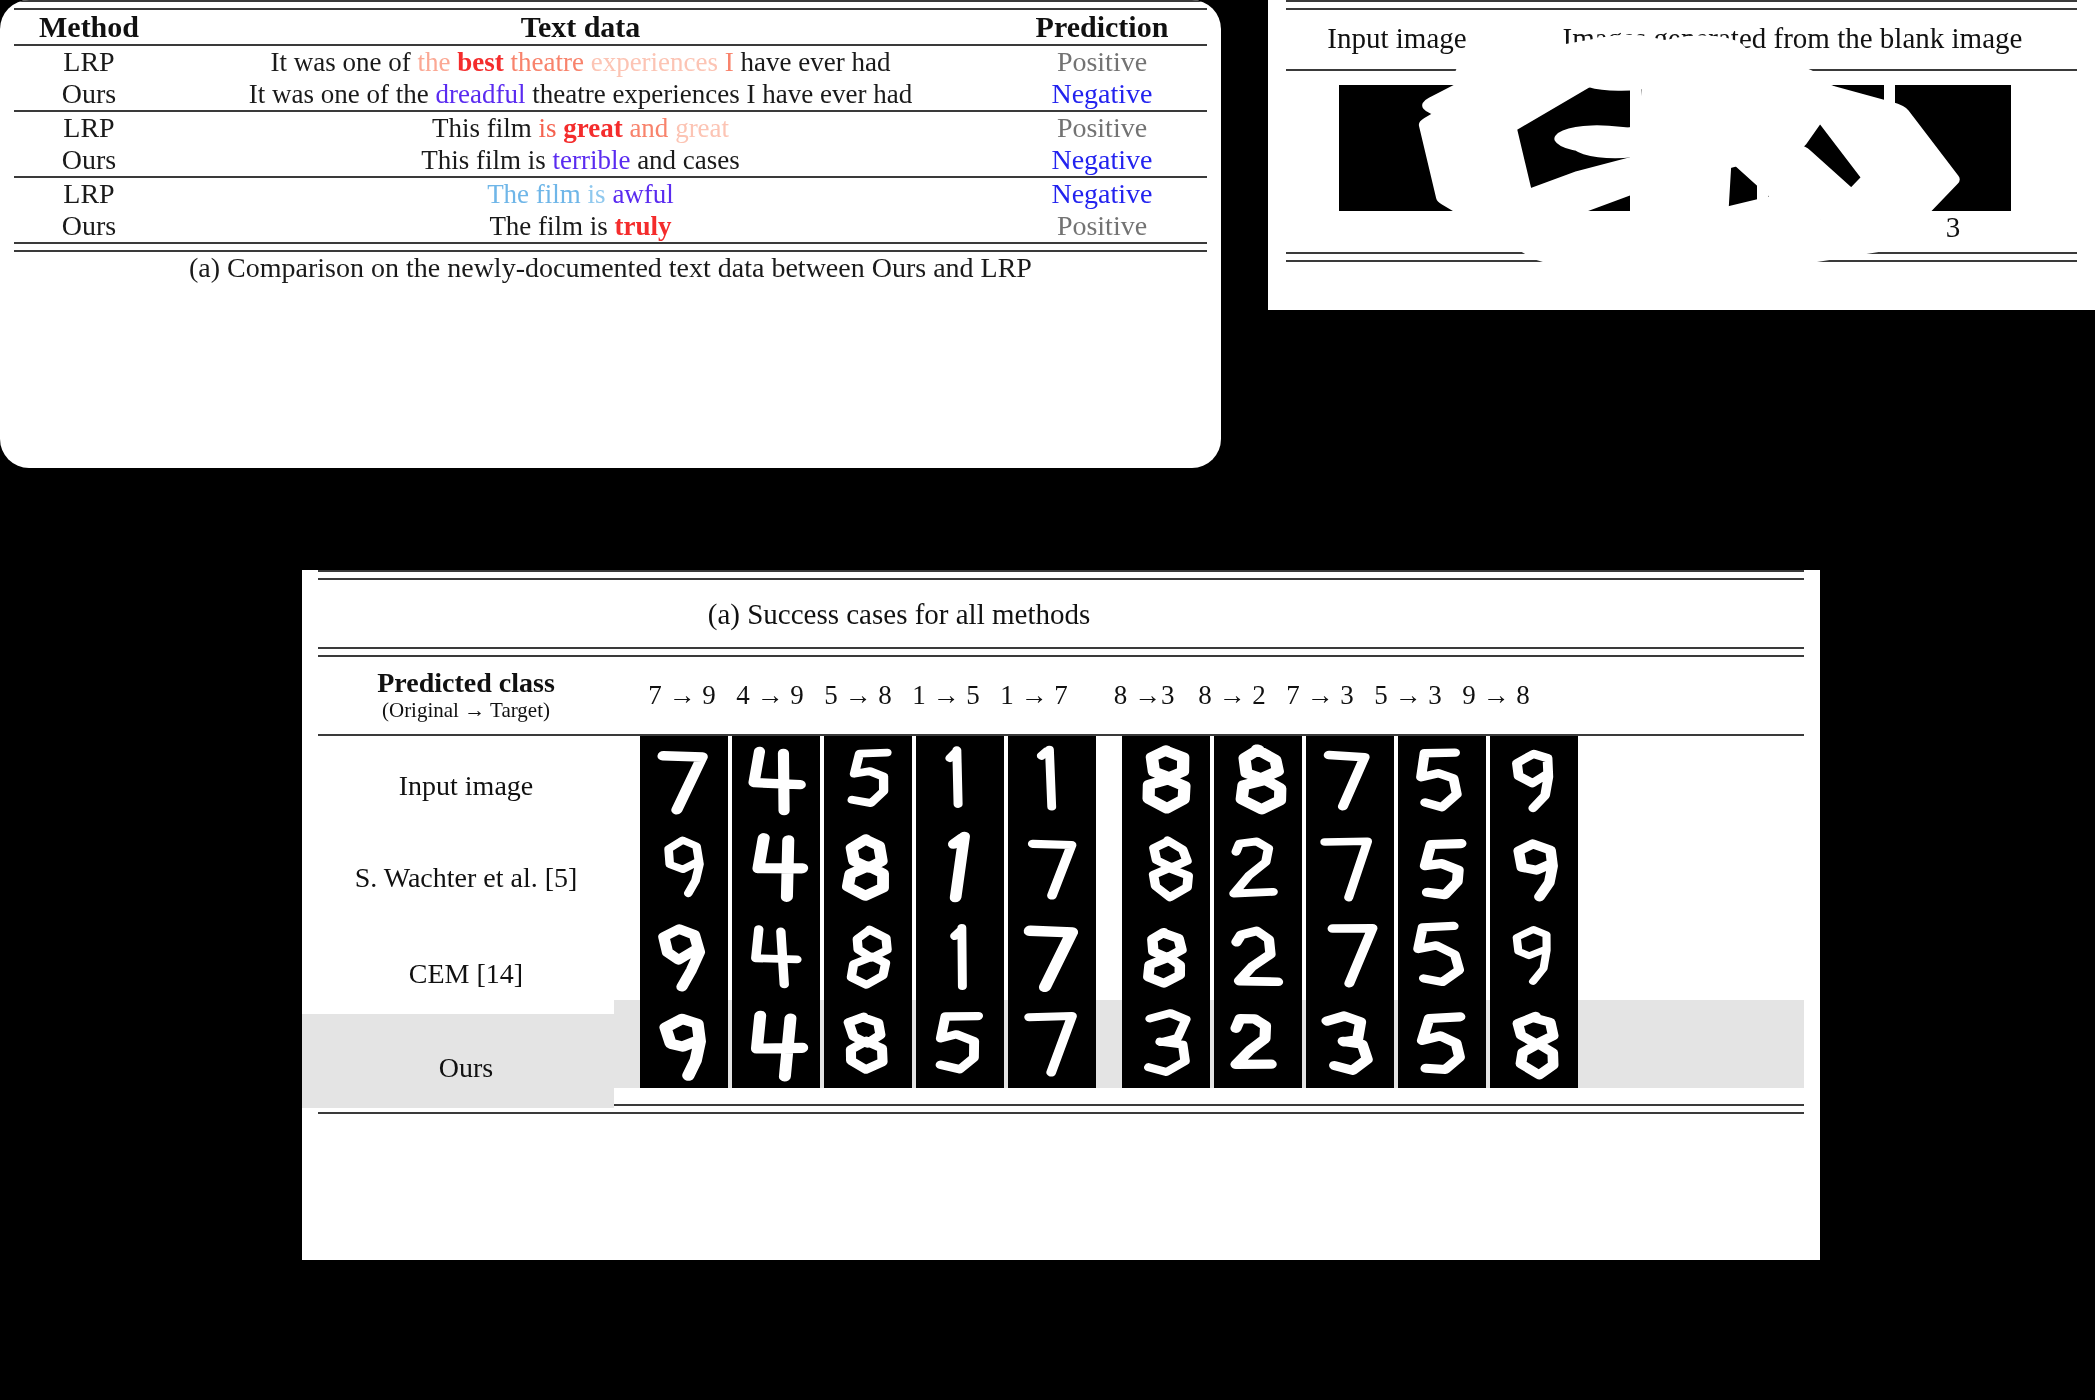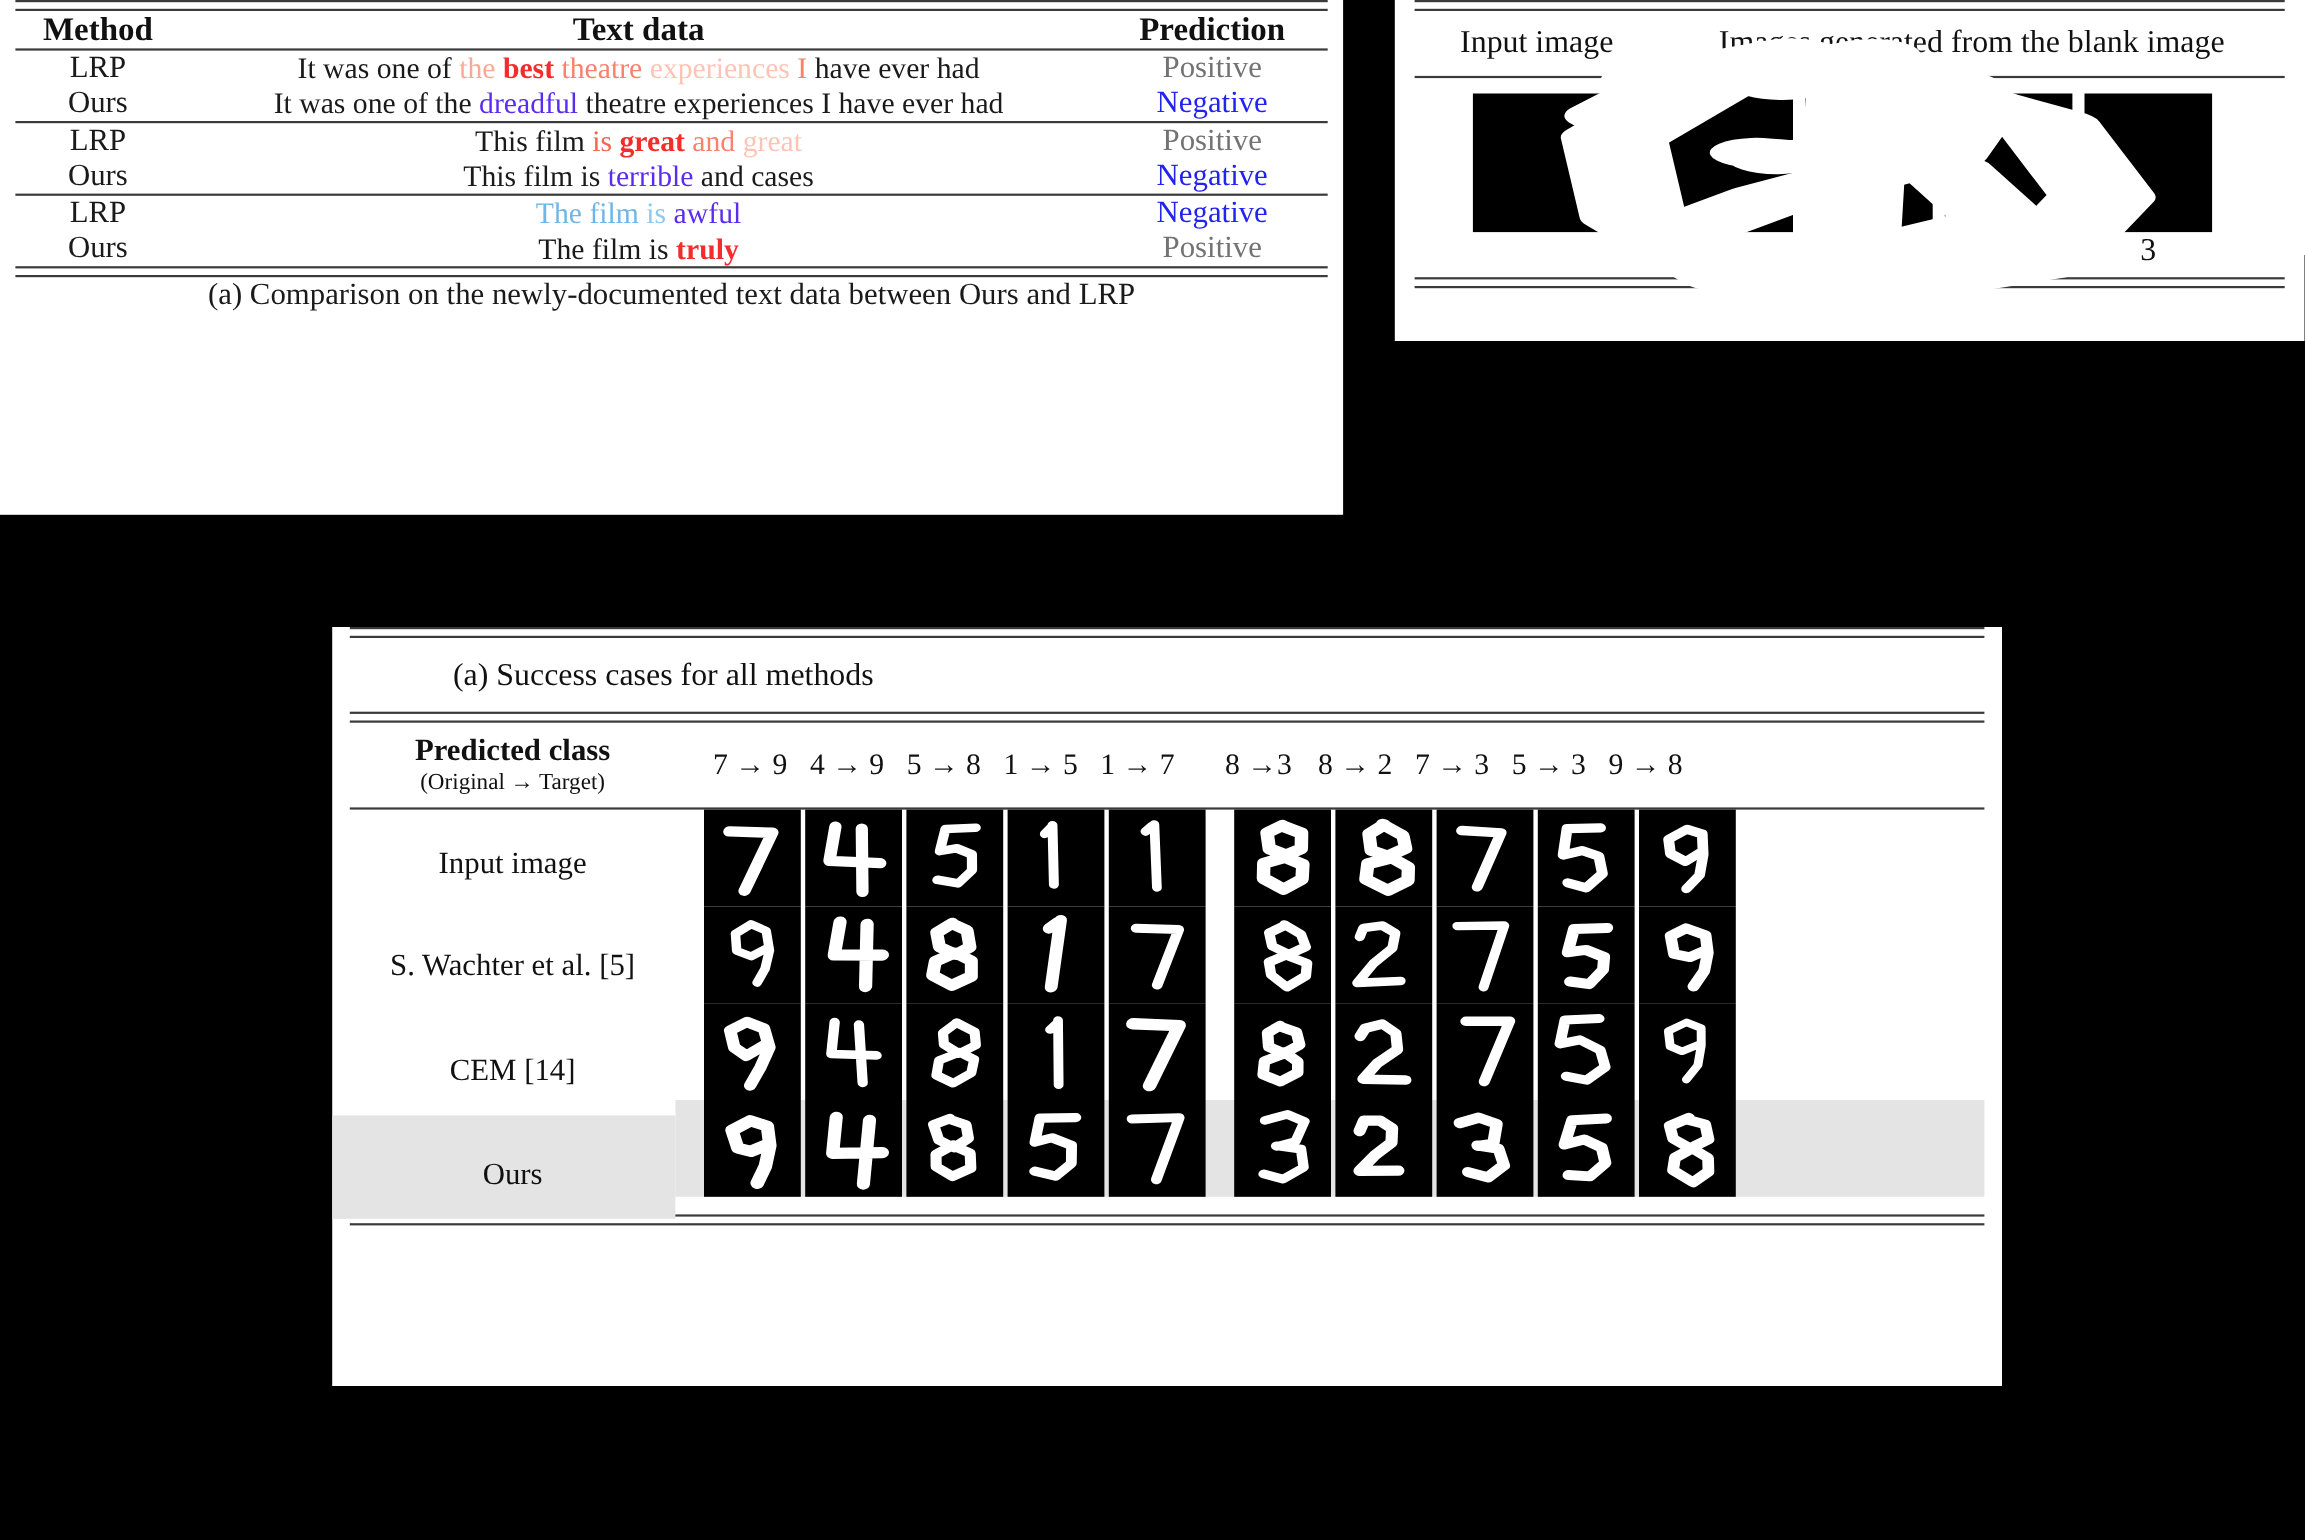--- a/index.html
+++ b/index.html
@@ -3,21 +3,21 @@
 <meta charset="utf-8">
 <style>
   html,body{margin:0;padding:0;background:#000;}
   body{width:2095px;height:1400px;position:relative;overflow:hidden;
        font-family:"Liberation Serif","DejaVu Serif",serif;}
 
   
   .panel{position:absolute;background:#ffffff;overflow:hidden;}
 
   
-  #panel-text{left:0px;top:0px;width:1221px;height:468px;}
+  #panel-text{left:0px;top:0px;width:1221px;height:468px;border-radius:29px;}
   #panel-text .inner{padding:0 14px;}
   table.txt{width:100%;border-collapse:collapse;}
   table.txt td,table.txt th{padding:0;}
   .hr-thin{height:2px;background:#3a3a3a;margin:0;}
   .hr-dbl{height:6px;border-top:2px solid #3a3a3a;border-bottom:2px solid #3a3a3a;}
   .hdr-cell{font-weight:bold;font-size:30px;text-align:center;padding:14px 0 16px 0;color:#111;}
   .col-method{width:150px;}
   .col-pred{width:210px;}
   .cellM{text-align:center;font-size:28px;color:#1a1a1a;padding:11px 0;}
   .cellT{text-align:center;font-size:27px;color:#1a1a1a;padding:11px 0;}
@@ -45,21 +45,21 @@
   .brow{display:flex;align-items:flex-start;padding:14px 0 0 0;}
   .bcol1{width:222px;display:flex;justify-content:center;}
   .bcol2{flex:1;display:flex;justify-content:flex-start;gap:11px;padding-left:6px;}
   .blank-img{width:116px;height:126px;background:#000;}
   .bnums{display:flex;padding-left:6px;gap:11px;}
   .bnums span{width:116px;text-align:center;font-size:29px;color:#111;}
 
   
   #panel-mnist{left:302px;top:570px;width:1518px;height:690px;}
   #panel-mnist .pad{padding:0 16px;}
-  .grp{display:flex;font-size:29px;color:#111;flex-direction:column;}
+  .grp{display:flex;font-size:29px;color:#111;}
   .grp .lbl{width:296px;}
   .grp .ga{width:570px;text-align:center;padding:18px 0 16px 0;}
   .grp .gb{width:590px;text-align:center;padding:18px 0 16px 0;}
   .pcrow{display:flex;align-items:center;}
   .pclabel{width:296px;text-align:center;padding:10px 0;}
   .pclabel .l1{font-size:28px;font-weight:bold;color:#111;line-height:1.12;}
   .pclabel .l2{font-size:21px;color:#111;line-height:1.2;}
   .pcheads{flex:1;display:flex;}
   .pch{width:88px;text-align:center;font-size:27px;color:#111;white-space:nowrap;}
   .gapcol{width:22px;}

